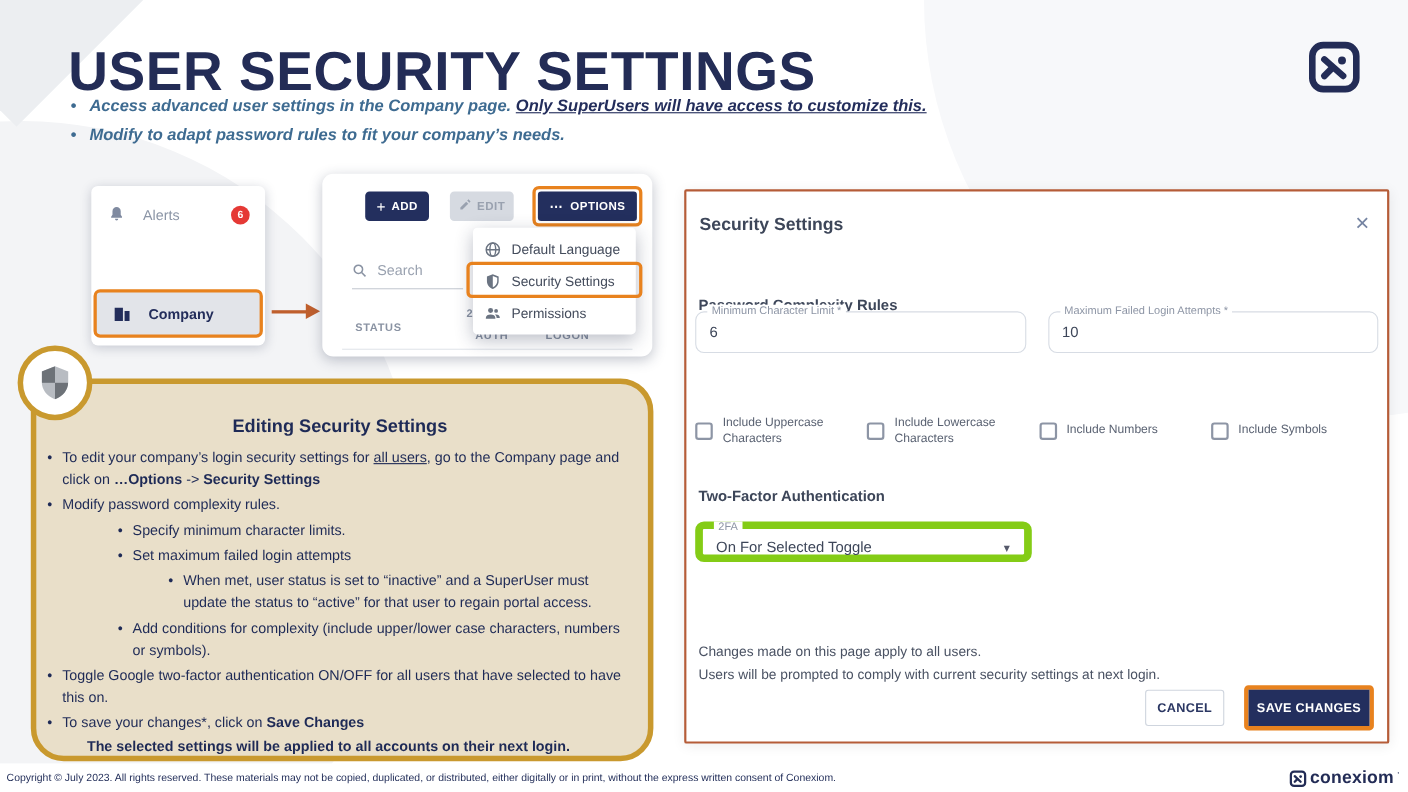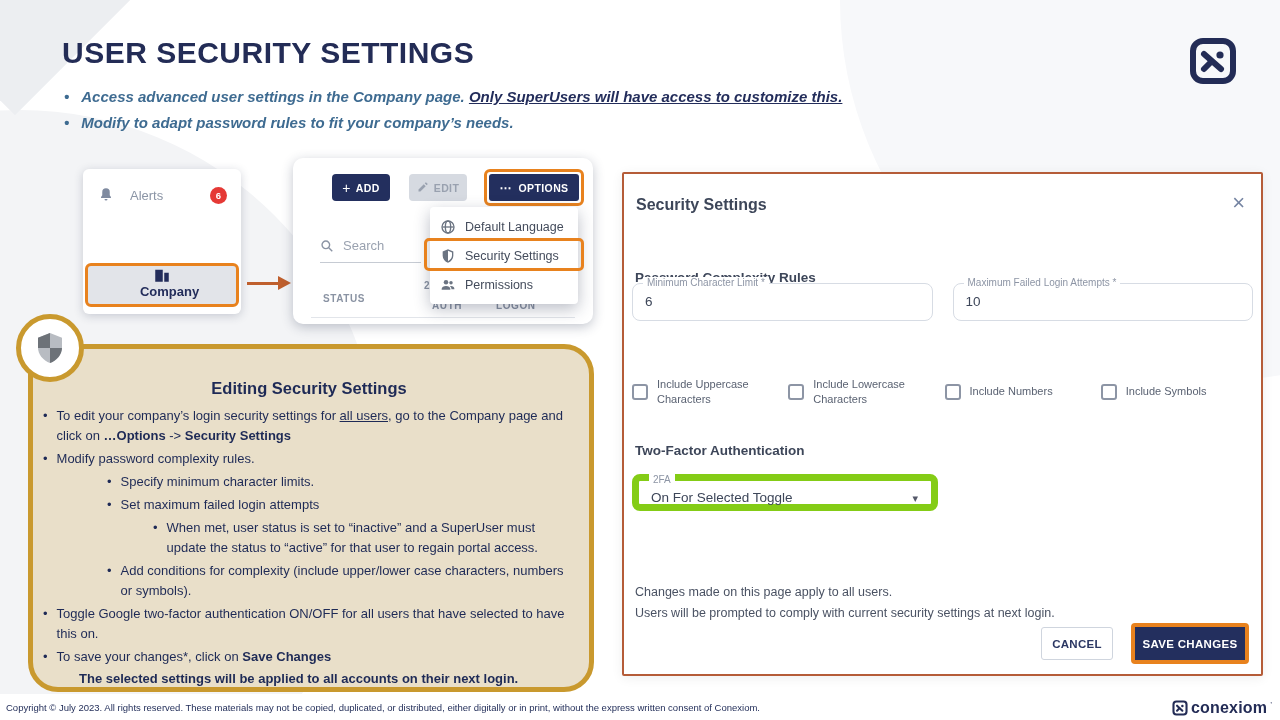--- a/index.html
+++ b/index.html
@@ -9,36 +9,36 @@
     background:#ffffff; font-family:"Liberation Sans", sans-serif;
   }
   
   .sw { position:absolute; border-radius:50%; z-index:0; }
   .sw1 { left:-340px; top:110px; width:720px; height:720px; background:#f3f4f6; }
   .sw2 { right:-320px; top:-380px; width:760px; height:760px; background:#f7f8fa; }
   .corner { position:absolute; left:-70px; top:-90px; width:170px; height:170px; background:#eceef1; transform:rotate(45deg); z-index:0; }
   .z { position:absolute; z-index:2; }
 
   
-  .title { left:62px; top:36px; font-size:30px; font-weight:600; letter-spacing:.5px; color:#232c56; }
+  .title { left:62px; top:36px; font-size:50px; font-weight:600; letter-spacing:.5px; color:#232c56; }
   .bullets { left:64px; top:88px; width:950px; font-size:15px; font-weight:700; color:#3e6b91; }
   .bl { margin-bottom:9px;font-style:italic; }
   .bl .dot { margin-right:12px; }
   .bl .em { color:#232d5b; text-decoration:underline; }
   .logo-tr { left:1186px; top:34px; width:54px; height:54px; }
 
   
   .side-card { left:83px; top:169px; width:158px; height:145px; background:#fff; border-radius:6px;
     box-shadow:0 2px 10px rgba(40,50,80,.22); }
   .side-row { position:absolute; left:0; width:100%; height:40px; display:flex; align-items:center; padding:0 14px; color:#8b95a6; font-size:13px; }
   .side-row .ic { width:18px; height:18px; color:#7f8aa0; flex-shrink:0; }
   .side-row .lbl { margin-left:15px; }
   .row-alerts { top:6px; }
   .row-docs { top:55px; }
-  .row-company { top:94px; left:2px; width:154px; height:44px; background:#e2e4e9; border:3px solid #e8821e; border-radius:6px; color:#232d5b; font-weight:600;flex-direction:column; }
+  .row-company { top:94px; left:2px; width:154px; height:44px; background:#e2e4e9; border:3px solid #e8821e; border-radius:6px; color:#232d5b; font-weight:600; }
   .row-company .ic { color:#232d5b; }
   .badge { margin-left:auto; width:17px; height:17px; border-radius:50%; background:#e53935; color:#fff; font-size:9.5px; font-weight:700; display:flex; align-items:center; justify-content:center; }
   .arrow-line { left:247px; top:282px; width:34px; height:3px; background:#bf5f2d; }
   .arrow-head { left:278px; top:276px; width:0; height:0; border-left:13px solid #bf5f2d; border-top:7.5px solid transparent; border-bottom:7.5px solid transparent; }
 
   
   .tool-card { left:293px; top:158px; width:300px; height:166px; background:#fff; border-radius:10px;
     box-shadow:0 3px 12px rgba(40,50,80,.28); }
   .btn-add { position:absolute; left:39px; top:16px; width:58px; height:27px; background:#232f5e; color:#fff; border-radius:4px;
     font-size:10.5px; font-weight:700; display:flex; align-items:center; justify-content:center; gap:5px; letter-spacing:.4px; }

